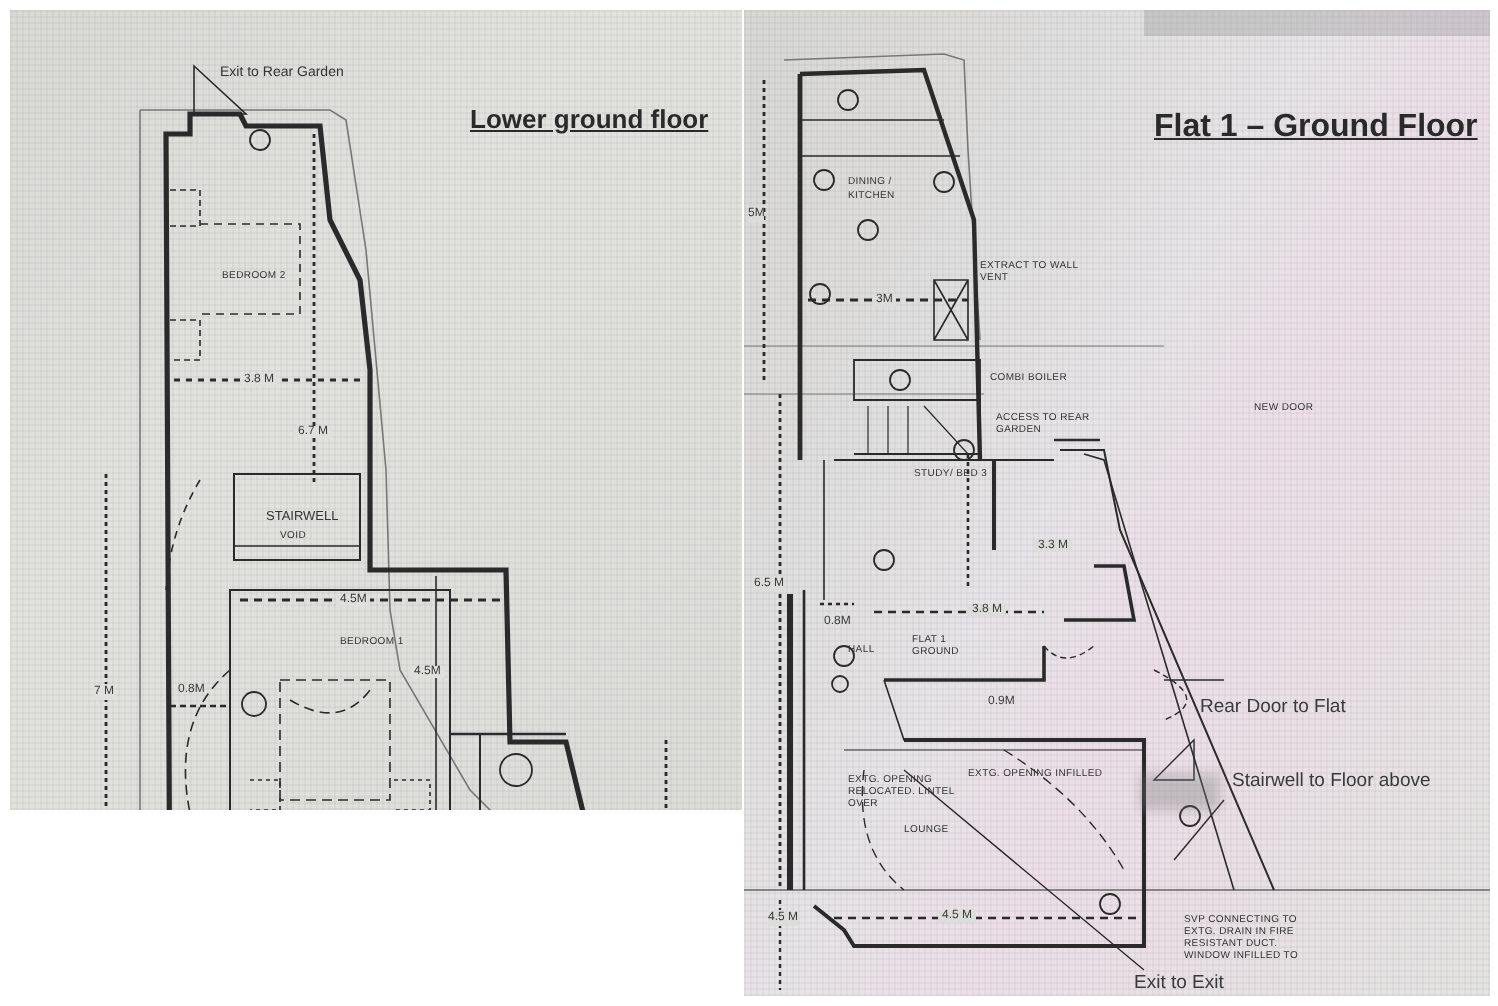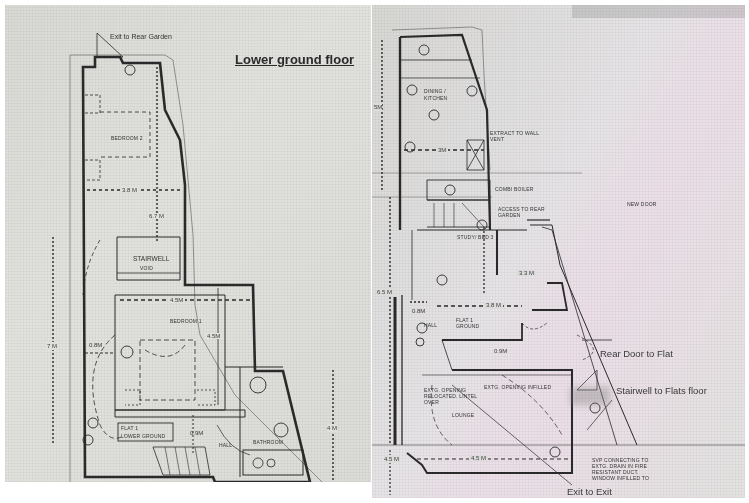--- a/index.html
+++ b/index.html
@@ -1,18 +1,18 @@
 <!DOCTYPE html>
 <html><head>
 <meta charset="utf-8">
 <style>
   html, body { margin: 0; padding: 0; background: #ffffff; }
   body { width: 749px; height: 503px; position: relative; overflow: hidden; font-family: "Liberation Sans", sans-serif; }
   .photo { position: absolute; overflow: hidden; }
-  .photo-left { left: 5px; top: 5px; width: 366px; height: 477px;
+  .photo-left { left: 5px; top: 5px; width: 366px; height: 400px;
     background: linear-gradient(135deg, #d9d9d6 0%, #e2e2df 40%, #dcdcd9 100%); }
   .photo-right { left: 372px; top: 5px; width: 373px; height: 493px;
     background: linear-gradient(120deg, #d7d7d4 0%, #e6e4e6 45%, #ecdfe8 60%, #e3e3e1 100%); }
   .grain { position: absolute; inset: 0;
     background-image: repeating-linear-gradient(0deg, rgba(0,0,0,0.035) 0 1px, transparent 1px 3px),
                       repeating-linear-gradient(90deg, rgba(0,0,0,0.03) 0 1px, transparent 1px 3px); }
   .title { position: absolute; font-family: "Liberation Sans", sans-serif; font-weight: bold; color: #2a2a2a; text-decoration: underline; white-space: nowrap; }
   .title-left { left: 230px; top: 47px; font-size: 13px; }
   .title-right { left: 205px; top: 50px; font-size: 16px; }
   .lbl { position: absolute; color: #333; white-space: nowrap; font-family: "Liberation Sans", sans-serif; }
@@ -187,39 +187,40 @@
       <circle cx="50" cy="323" r="5" stroke-width="0.9"></circle>
       <circle cx="48" cy="337" r="4" stroke-width="0.9"></circle>
       <circle cx="223" cy="403" r="5" stroke-width="0.9"></circle>
       <circle cx="183" cy="447" r="5" stroke-width="0.9"></circle>
 
       <path d="M155 215 L178 215" stroke-width="1.2"></path>
     </g>
   </svg>
   <div class="shade" style="left:198px;top:382px;width:40px;height:18px;"></div>
 
+  <div class="title title-right">Flat 1 – Ground Floor</div>
   <div class="lbl tiny" style="left:52px;top:83px;">DINING /</div>
   <div class="lbl tiny" style="left:52px;top:90px;">KITCHEN</div>
   <div class="lbl tiny" style="left:118px;top:125px;">EXTRACT TO WALL</div>
   <div class="lbl tiny" style="left:118px;top:131px;">VENT</div>
   <div class="lbl tiny" style="left:123px;top:181px;">COMBI BOILER</div>
   <div class="lbl tiny" style="left:126px;top:201px;">ACCESS TO REAR</div>
   <div class="lbl tiny" style="left:126px;top:207px;">GARDEN</div>
   <div class="lbl tiny" style="left:255px;top:196px;">NEW DOOR</div>
   <div class="lbl tiny" style="left:85px;top:229px;">STUDY/ BED 3</div>
   <div class="lbl tiny" style="left:84px;top:312px;">FLAT 1</div>
   <div class="lbl tiny" style="left:84px;top:318px;">GROUND</div>
   <div class="lbl tiny" style="left:52px;top:317px;">HALL</div>
   <div class="lbl tiny" style="left:52px;top:382px;">EXTG. OPENING</div>
   <div class="lbl tiny" style="left:52px;top:388px;">RELOCATED. LINTEL</div>
   <div class="lbl tiny" style="left:52px;top:394px;">OVER</div>
   <div class="lbl tiny" style="left:112px;top:379px;">EXTG. OPENING INFILLED</div>
   <div class="lbl tiny" style="left:80px;top:407px;">LOUNGE</div>
   <div class="lbl note" style="left:228px;top:343px;">Rear Door to Flat</div>
-  <div class="lbl note" style="left:244px;top:380px;">Stairwell to Flats floor</div>
+  <div class="lbl note" style="left:244px;top:380px;">Stairwell to Floor above</div>
   <div class="lbl tiny" style="left:220px;top:452px;">SVP CONNECTING TO</div>
   <div class="lbl tiny" style="left:220px;top:458px;">EXTG. DRAIN IN FIRE</div>
   <div class="lbl tiny" style="left:220px;top:464px;">RESISTANT DUCT.</div>
   <div class="lbl tiny" style="left:220px;top:470px;">WINDOW INFILLED TO</div>
   <div class="lbl note" style="left:195px;top:481px;">Exit to Exit</div>
   <div class="lbl dim" style="left:2px;top:98px;background:#dcdcda;padding:1px 0;">5M</div>
   <div class="lbl dim" style="left:64px;top:142px;background:#dcdcda;padding:0 2px;">3M</div>
   <div class="lbl dim" style="left:5px;top:283px;background:#dcdcda;padding:1px 0;">6.5 M</div>
   <div class="lbl dim" style="left:145px;top:265px;background:#dcdcda;padding:0 2px;">3.3 M</div>
   <div class="lbl dim" style="left:112px;top:297px;background:#dcdcda;padding:0 2px;">3.8 M</div>

